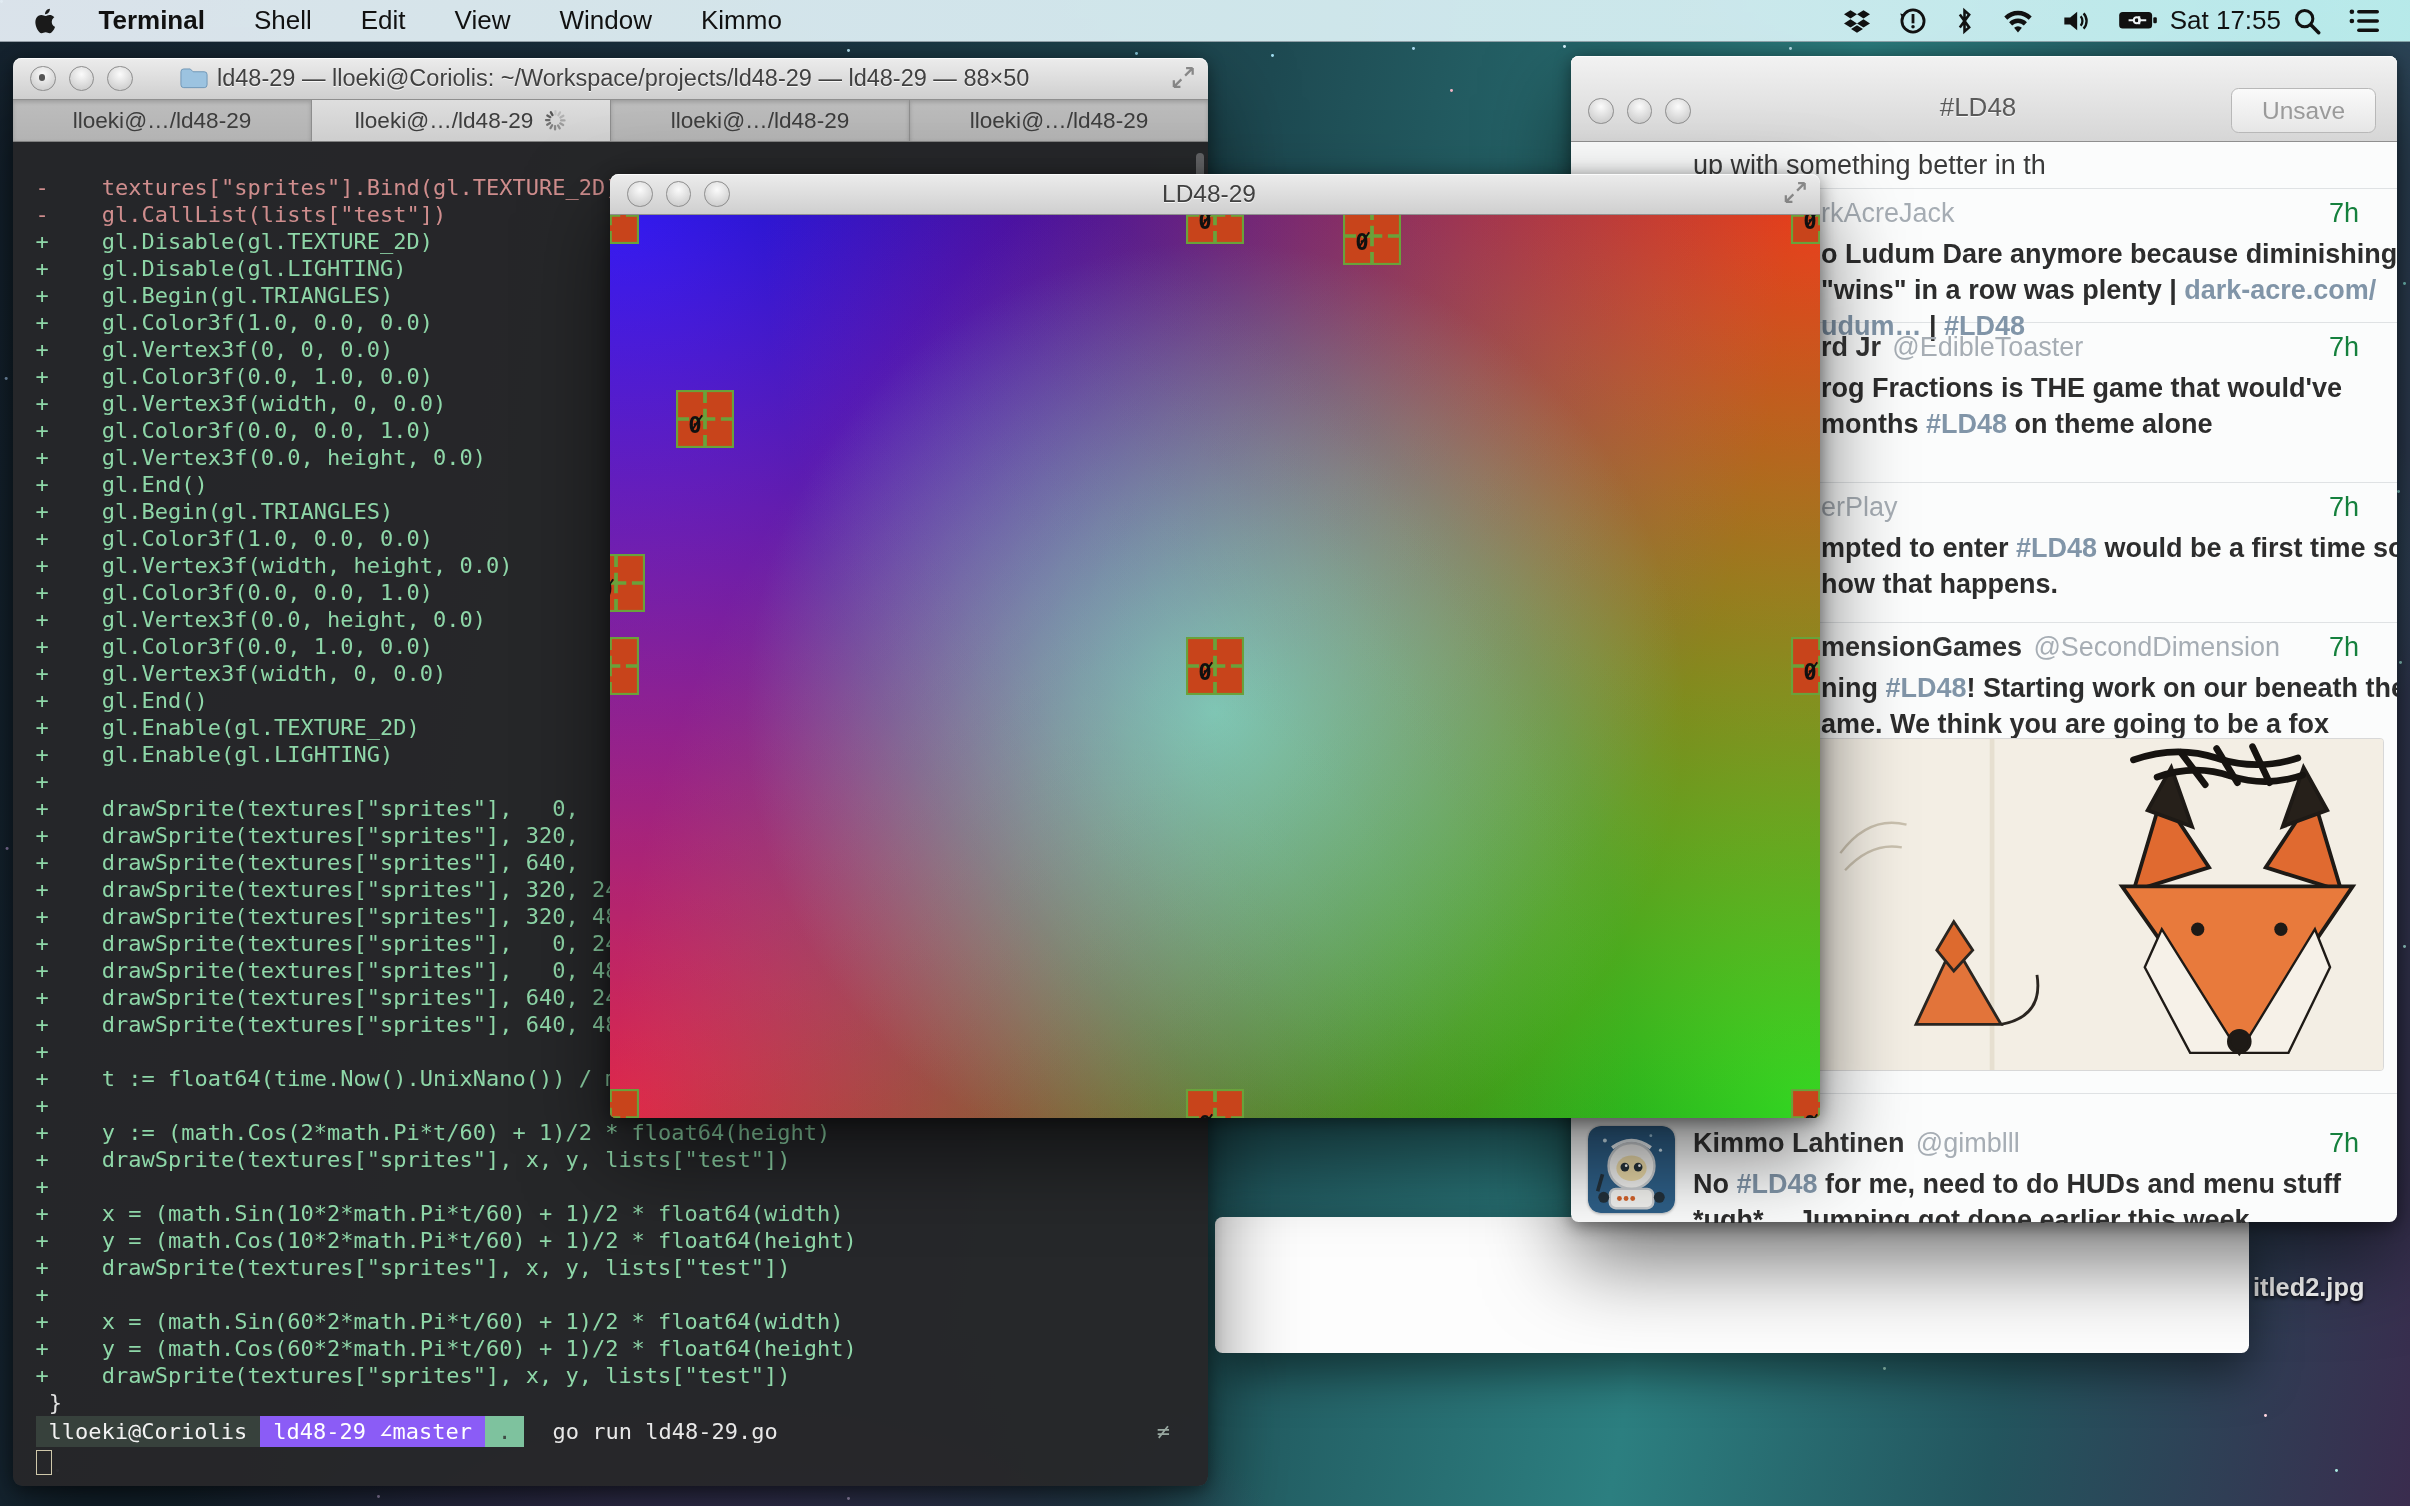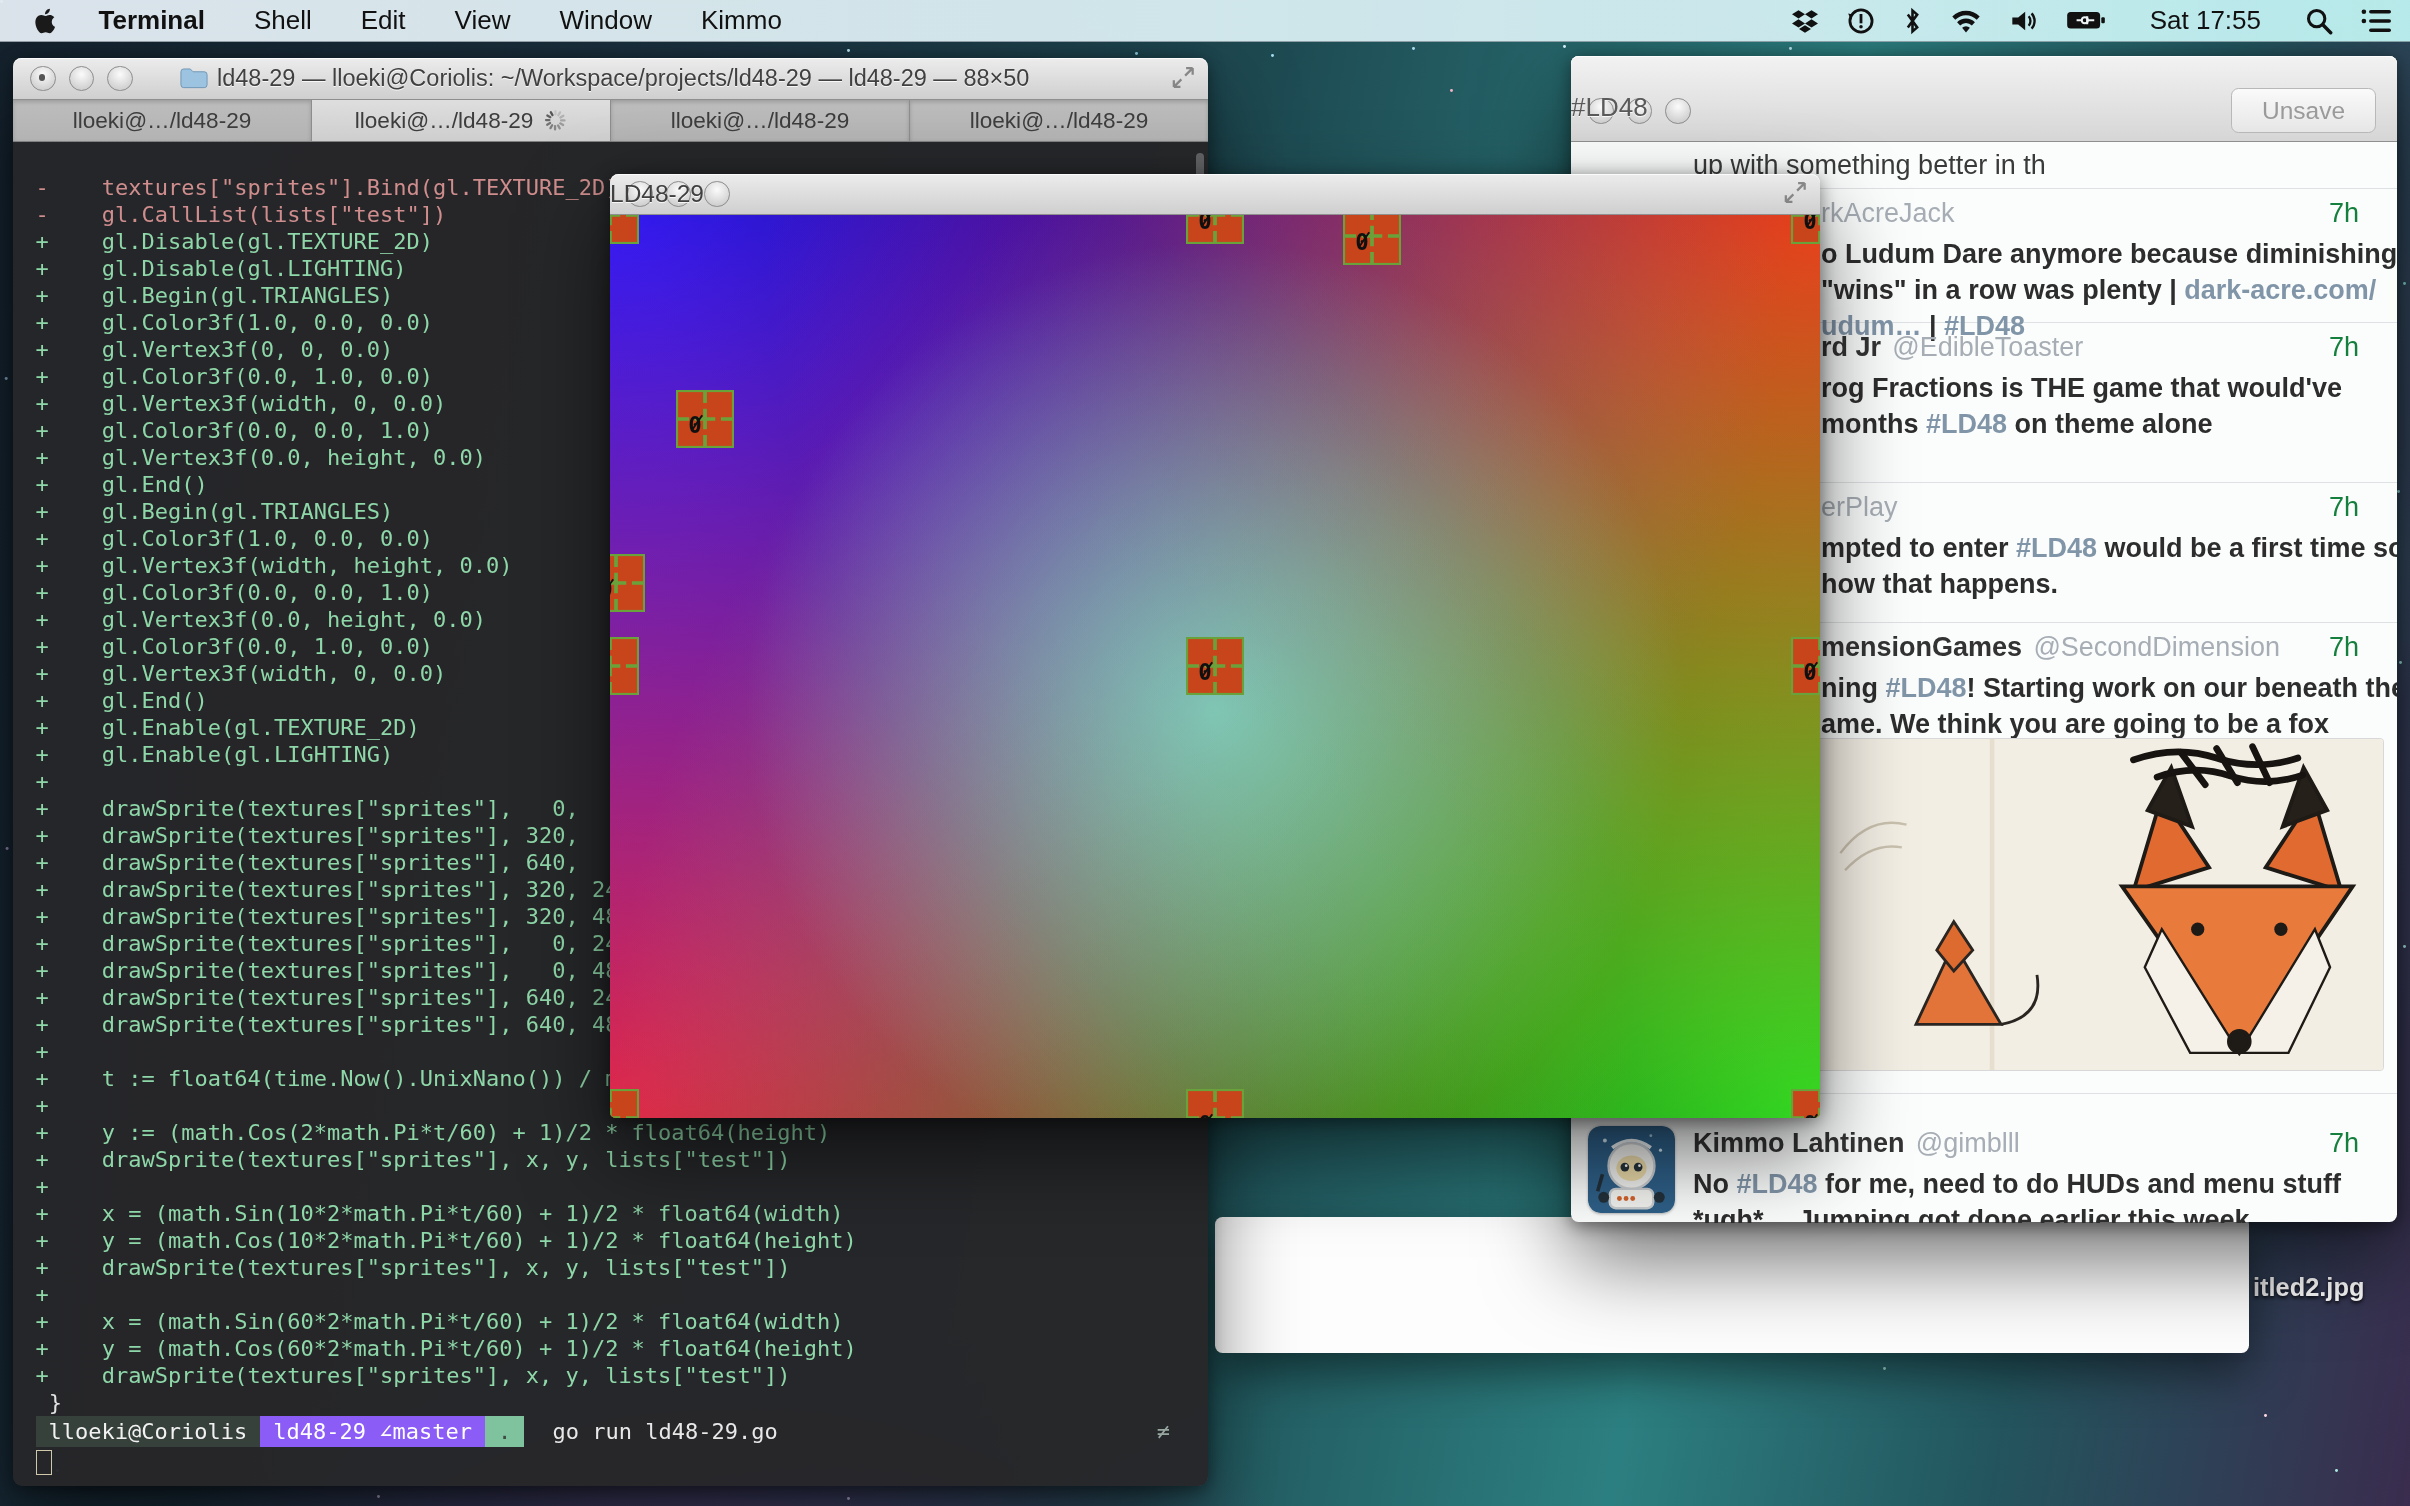--- a/index.html
+++ b/index.html
@@ -16,34 +16,34 @@
     1883px 1367px #9fd8c8,2264px 1414px #ffd7e0,2335px 1469px #a8e8e0,56px 1469px #9888c8,
     4.7px 377px #88a8c8,5.6px 847px #9888b8,1271px 54px #9fdcee,1789px 47px #bee8f4;}
 
   
   .menubar{position:absolute;left:0;top:0;right:0;height:41px;z-index:60;display:flex;align-items:center;
     background:linear-gradient(90deg,rgba(226,235,242,.96),rgba(210,236,240,.96) 70%,rgba(188,240,240,.96));
     border-bottom:0.9px solid rgba(90,100,110,.55);font-size:26px;color:#111;}
   .menubar .apple{margin:0 40px 0 34px;display:flex;}
   .menu-item{margin-right:49px;}
   .menu-item.appname{font-weight:bold;}
-  .mb-right{margin-left:auto;display:flex;align-items:center;gap:44px;padding-right:20px;}
+  .mb-right{margin-left:auto;display:flex;align-items:center;gap:12px;padding-right:32px;}
   .mb-right .clock{font-size:26px;white-space:nowrap;}
   .sicon{display:flex;align-items:center;}
 
   
   .window{position:absolute;border-radius:9.4px;box-shadow:0 38px 85px rgba(0,0,0,.55),0 3.8px 17px rgba(0,0,0,.45);}
   .titlebar{position:relative;display:flex;align-items:center;border-radius:8.5px 8.5px 0 0;
     background:linear-gradient(#ececec,#cfcfcf);border-bottom:0.9px solid #8f8f8f;
     box-shadow:inset 0 0.9px 0 rgba(255,255,255,.8);}
   .tl-group{display:flex;gap:13px;margin-left:17px;}
   .tl{width:23.5px;height:23.5px;border-radius:50%;border:0.9px solid #8d8d8d;
     background:radial-gradient(circle at 50% 32%,#fbfbfb,#c3c3c3);position:relative;}
   .tl .dot{position:absolute;left:7.5px;top:7.5px;width:6.6px;height:6.6px;border-radius:50%;background:#555;}
-  .title-text{position:absolute;left:0;right:12px;color:#404040;
+  .title-text{position:absolute;left:0;right:12px;text-align:center;color:#404040;
     text-shadow:0 0.9px 0 rgba(255,255,255,.8);white-space:nowrap;overflow:hidden;}
   .fsarrows{position:absolute;right:13px;top:50%;transform:translateY(-50%);opacity:.75;}
 
   
   #terminal{left:13px;top:58px;width:1195px;height:1428px;z-index:4;border-radius:9.4px;}
   #terminal .titlebar{height:41px;}
   #terminal .title-text{font-size:23.5px;display:flex;align-items:center;justify-content:center;gap:9.4px;}
   .tabbar{display:flex;height:41px;background:#ababab;border-bottom:0.9px solid #808080;}
   .tab{flex:1;display:flex;align-items:center;justify-content:center;gap:9.4px;font-size:22.6px;color:#3d3d3d;
     background:linear-gradient(#bdbdbd,#b3b3b3);border-right:0.9px solid #8d8d8d;

